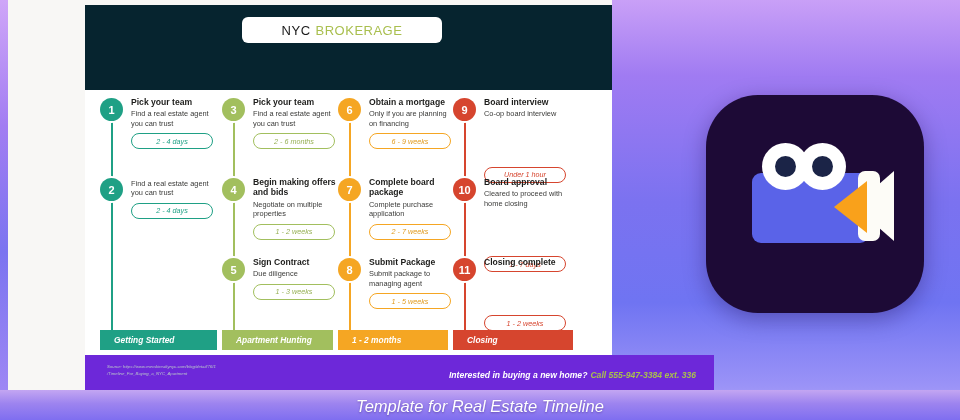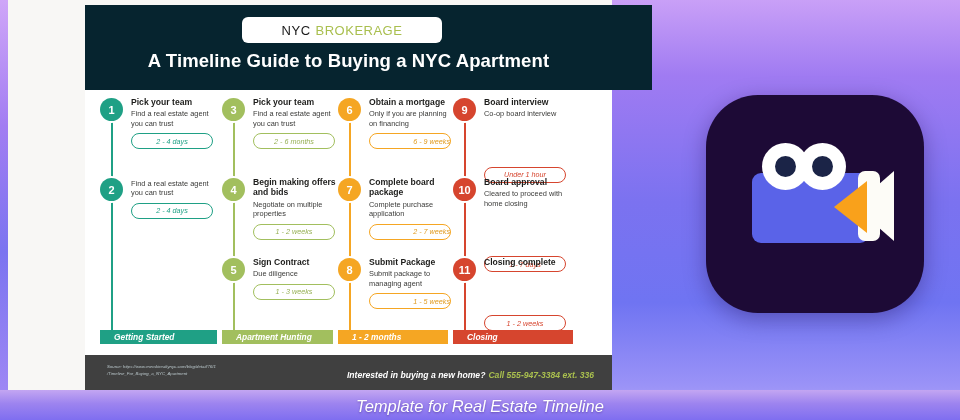--- a/index.html
+++ b/index.html
@@ -24,21 +24,20 @@
   
   .card{
     position:absolute;left:8px;top:0;width:604px;height:404px;
     background:#f8f7f5;
   }
 
   
   .hdr{
     position:absolute;left:85px;top:5px;width:527px;height:85px;
     background:#06242f;
-    padding-left:40px;
   }
   .logo-pill{
     position:absolute;left:157px;top:12px;width:200px;height:26px;
     background:#ffffff;border-radius:6px;
     display:flex;align-items:center;justify-content:center;
     letter-spacing:.5px;
   }
   .logo-nyc{font-size:13px;font-weight:400;color:#1a1a1a;}
   .logo-brokerage{font-size:13px;font-weight:400;color:#a9bf4e;margin-left:5px;}
   .hdr-title{
@@ -78,40 +77,40 @@
   .stxt{position:absolute;left:31px;top:-1px;width:86px;}
   .stitle{font-size:8.6px;font-weight:bold;color:#1d1d1b;line-height:1.22;}
   .sdesc{font-size:7.4px;color:#3a3a38;line-height:1.28;margin-top:2px;}
   .pill{
     margin-top:5px;display:inline-block;
     padding:2.5px 0;width:80px;text-align:center;
     border-radius:9px;font-size:7.2px;font-style:italic;
   }
   .c1 .pill{border:1px solid #1fa085;color:#1fa085;}
   .c2 .pill{border:1px solid #a2bf5e;color:#96b055;}
-  .c3 .pill{border:1px solid #f5a623;color:#e09a1e;text-align:right;}
+  .c3 .pill{border:1px solid #f5a623;color:#e09a1e;}
   .c4 .pill{border:1px solid #d6452e;color:#d6452e;margin-top:48px;}
 
   
   .bars{position:absolute;left:85px;top:330px;width:527px;height:22px;}
   .bar{
-    position:absolute;top:0;height:14px;
+    position:absolute;top:0;height:20px;
     display:flex;align-items:center;
     color:#ffffff;font-size:8.4px;font-style:italic;font-weight:bold;
     padding-left:14px;box-sizing:border-box;
   }
   .bar.b1{left:15px;width:117px;background:#1fa085;}
   .bar.b2{left:137px;width:111px;background:#a2bf5e;}
   .bar.b3{left:253px;width:110px;background:#f5a623;}
   .bar.b4{left:368px;width:120px;background:#d6452e;}
 
   
   .ftr{
-    position:absolute;left:85px;top:355px;width:527px;height:43px;
-    background:#404040;
+    position:absolute;left:85px;top:355px;width:629px;height:43px;
+    background:#6d28d9;
   }
   .src{
     position:absolute;left:22px;top:9px;width:200px;
     color:#b9c6ca;font-size:4.3px;font-style:italic;line-height:1.55;
   }
   .cta{
     position:absolute;right:18px;top:15px;
     font-size:8.6px;font-style:italic;font-weight:bold;white-space:nowrap;
   }
   .cta .q{color:#ffffff;}
@@ -183,21 +182,20 @@
   <div class="bg"></div>
   <div class="bg-left-glow"></div>
 
   <div class="card"></div>
 
   <div class="hdr">
     <div class="logo-pill">
       <span class="logo-nyc">NYC</span>
       <span class="logo-brokerage">BROKERAGE</span>
     </div>
-    <div class="hdr-title">A Timeline Guide to Buying a NYC Apartment</div>
   </div>
 
   <div class="body">
 
     <div class="col c1">
       <div class="rail"></div>
       <div class="step" style="top:8px;">
         <div class="dot">1</div>
         <div class="stxt">
           <div class="stitle">Pick your team</div>

